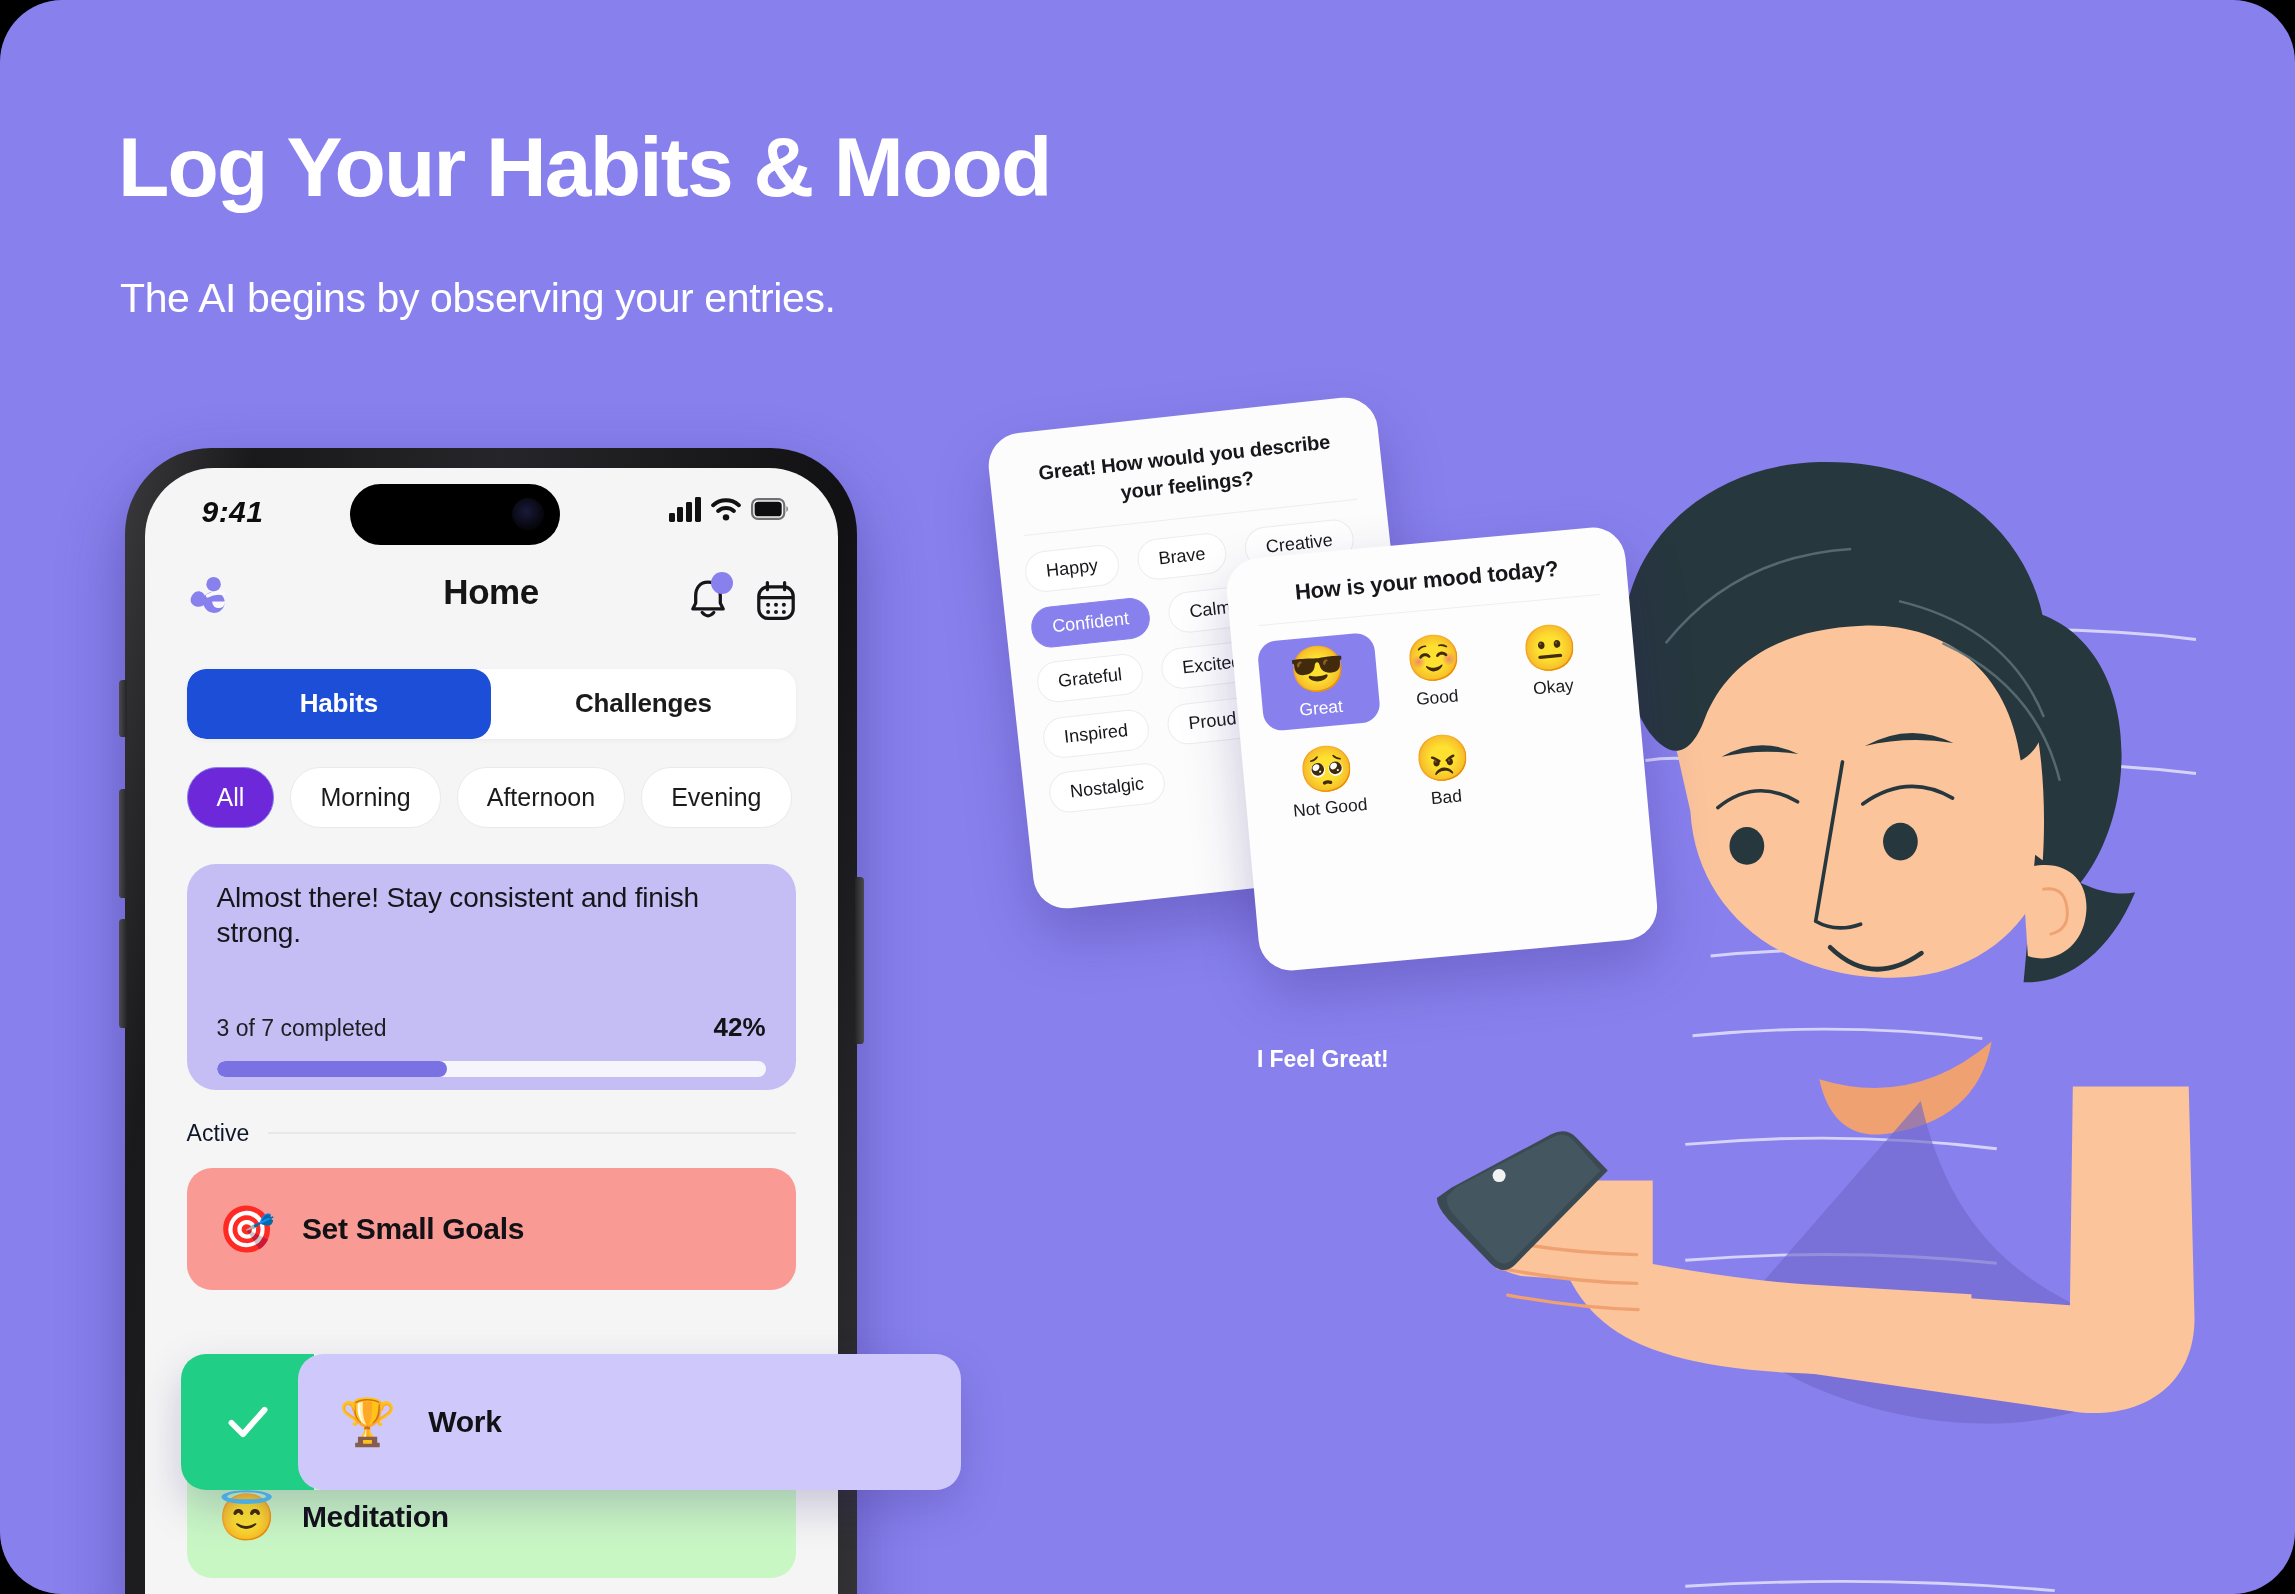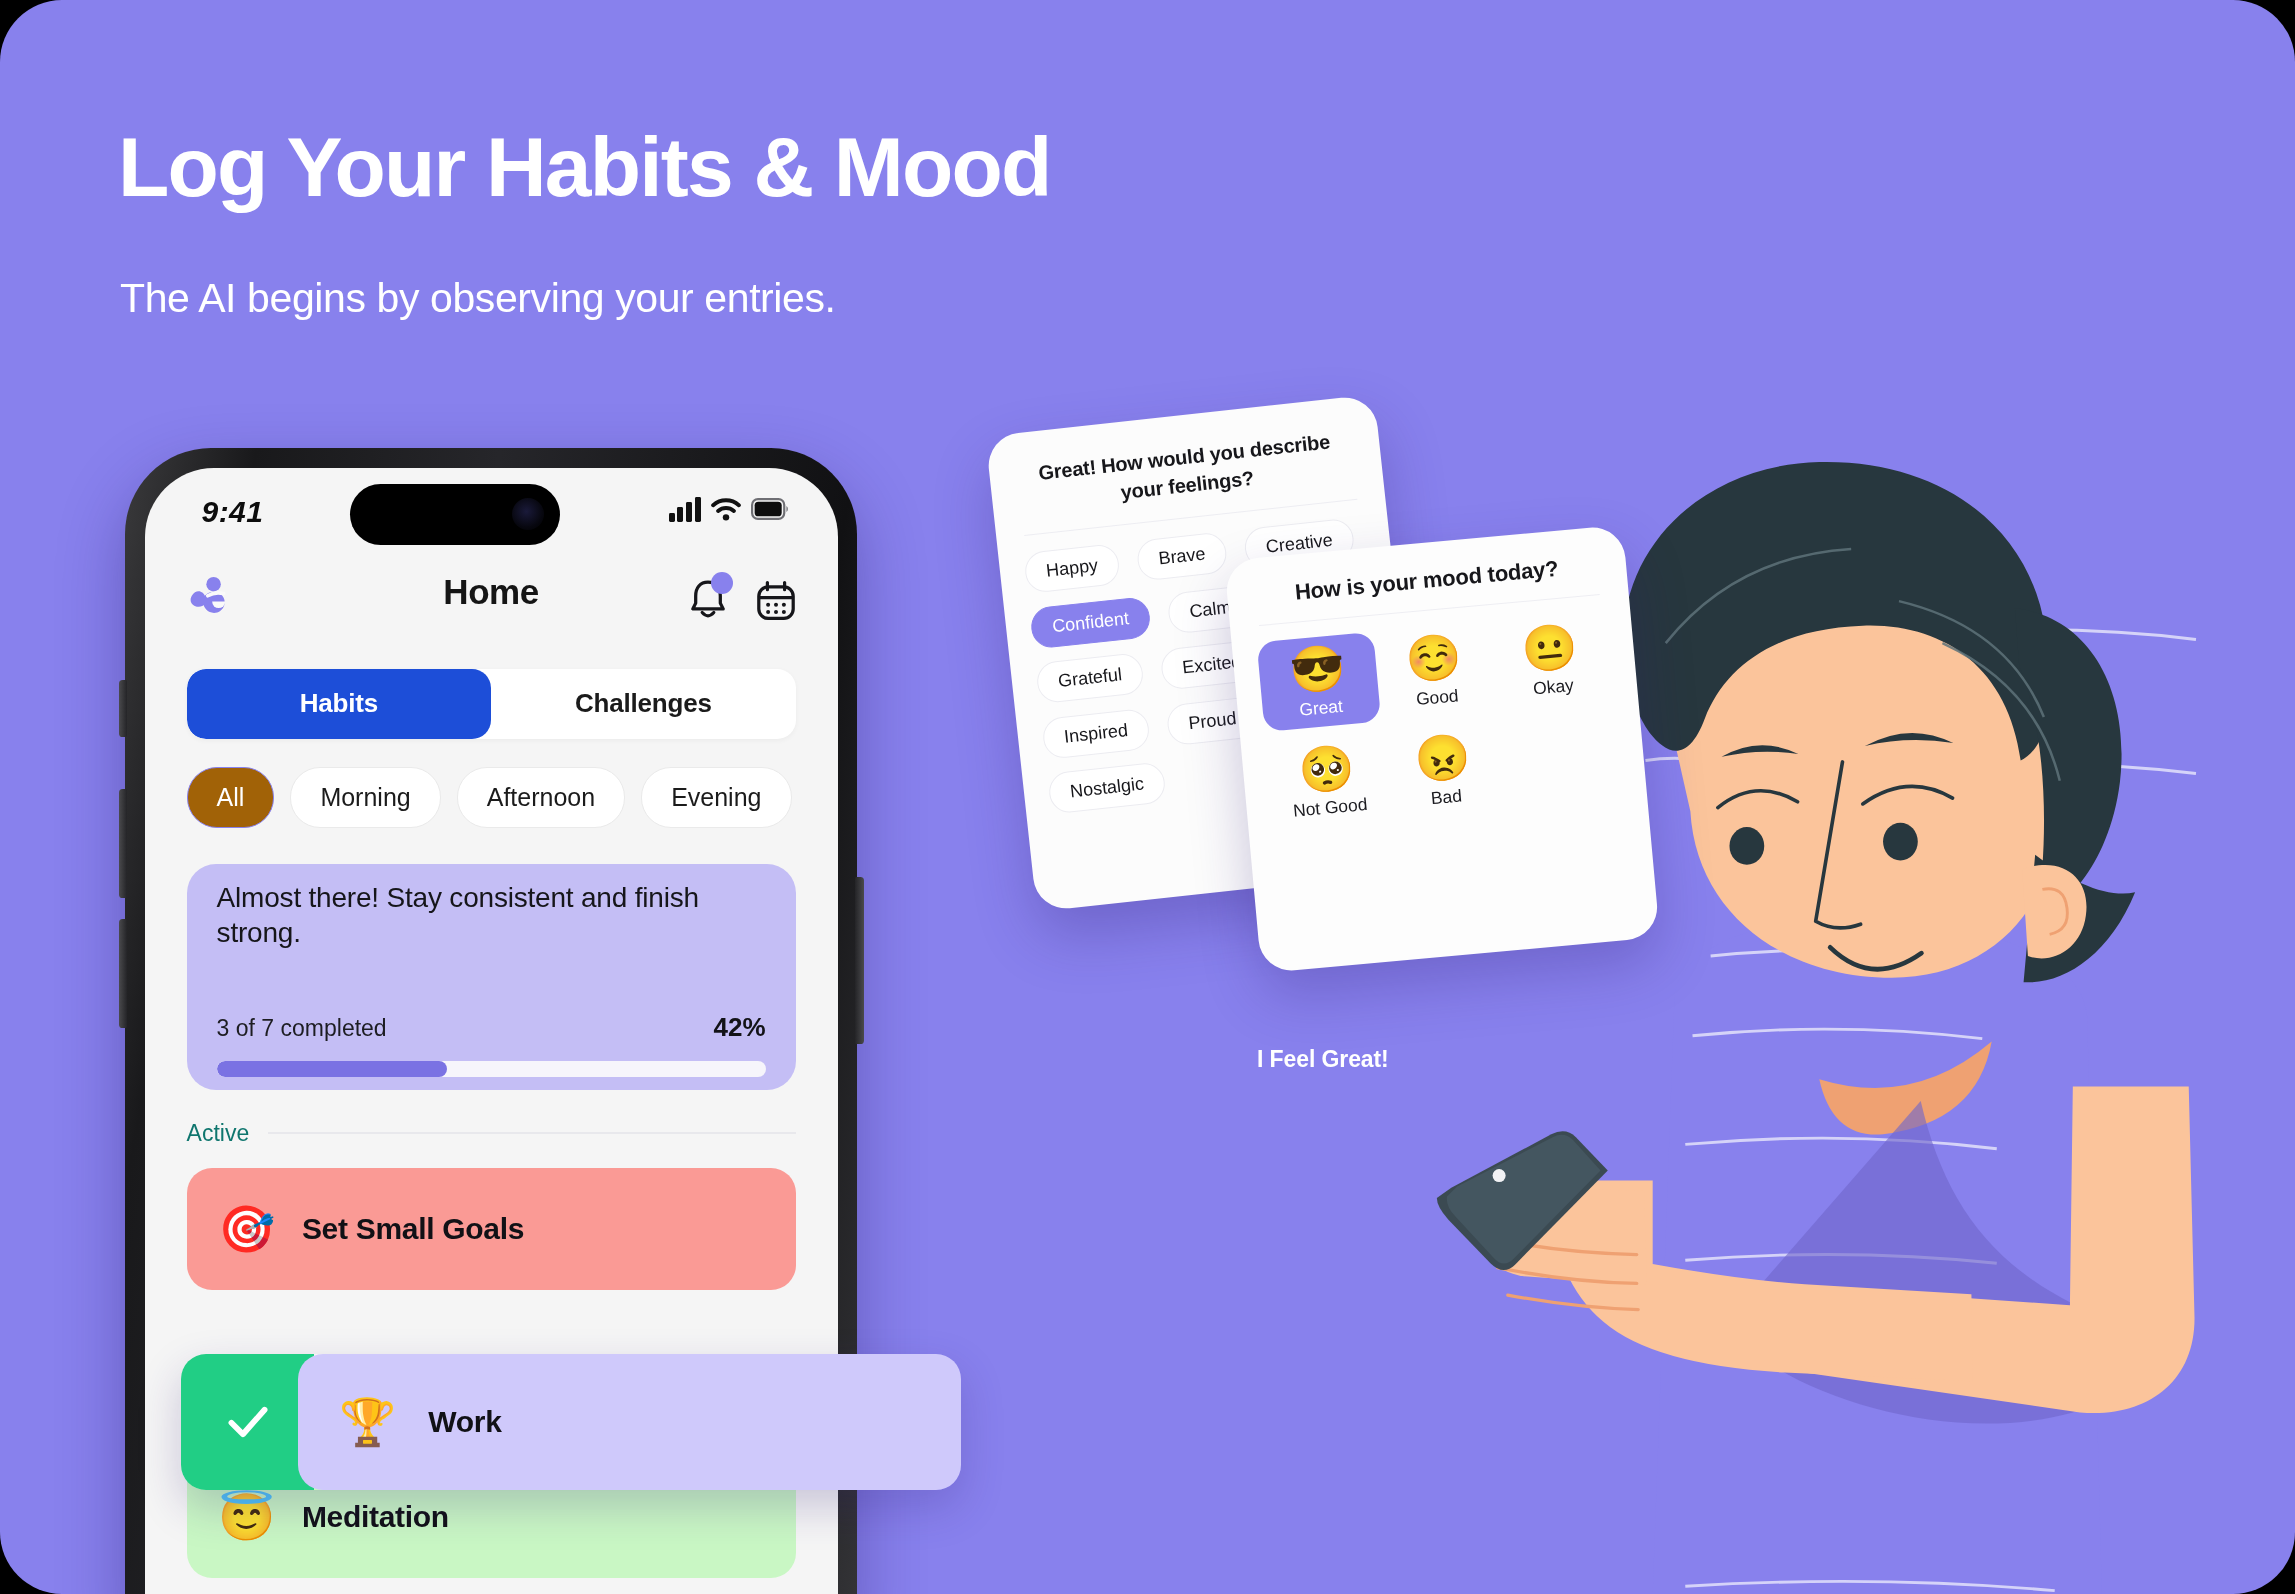--- a/index.html
+++ b/index.html
@@ -139,21 +139,21 @@
     display: flex; gap: 16px;
   }
   .filter-chip {
     height: 61px; padding: 0 29px; border-radius: 30px;
     display: flex; align-items: center; justify-content: center;
     font-size: 25px; font-weight: 500; color: #1b1b1b;
     background: #fff; border: 1.4px solid #EAEAEA;
     white-space: nowrap;
   }
   .filter-chip.active {
-    background: #a16207; color: #fff; border-color: #8881ED;
+    background: #6d28d9; color: #fff; border-color: #8881ED;
   }
 
   
   #progress-card {
     position: absolute; left: 42px; top: 396px;
     width: 609px; height: 226px;
     background: #C4BEF5; border-radius: 29px;
     padding: 16px 30px 0 30px;
   }
   #progress-msg {
@@ -170,21 +170,21 @@
     position: absolute; left: 30px; right: 30px; top: 197px;
     height: 16px; border-radius: 8px; background: #F6F5FB; overflow: hidden;
   }
   #progress-fill { height: 100%; border-radius: 8px; background: #7A72E3; }
 
   
   #active-row {
     position: absolute; left: 42px; top: 652px; width: 609px;
     display: flex; align-items: center; gap: 19px;
   }
-  #active-label { font-size: 23px; color: #0f766e; font-weight: 500; }
+  #active-label { font-size: 23px; color: #0f172a; font-weight: 500; }
   #active-rule { flex: 1; height: 1.4px; background: #E8E8EC; }
 
   
   .habit-card {
     position: absolute; left: 42px;
     width: 609px; height: 122px;
     border-radius: 25px;
     display: flex; align-items: center; padding-left: 32px;
     gap: 26px;
   }

